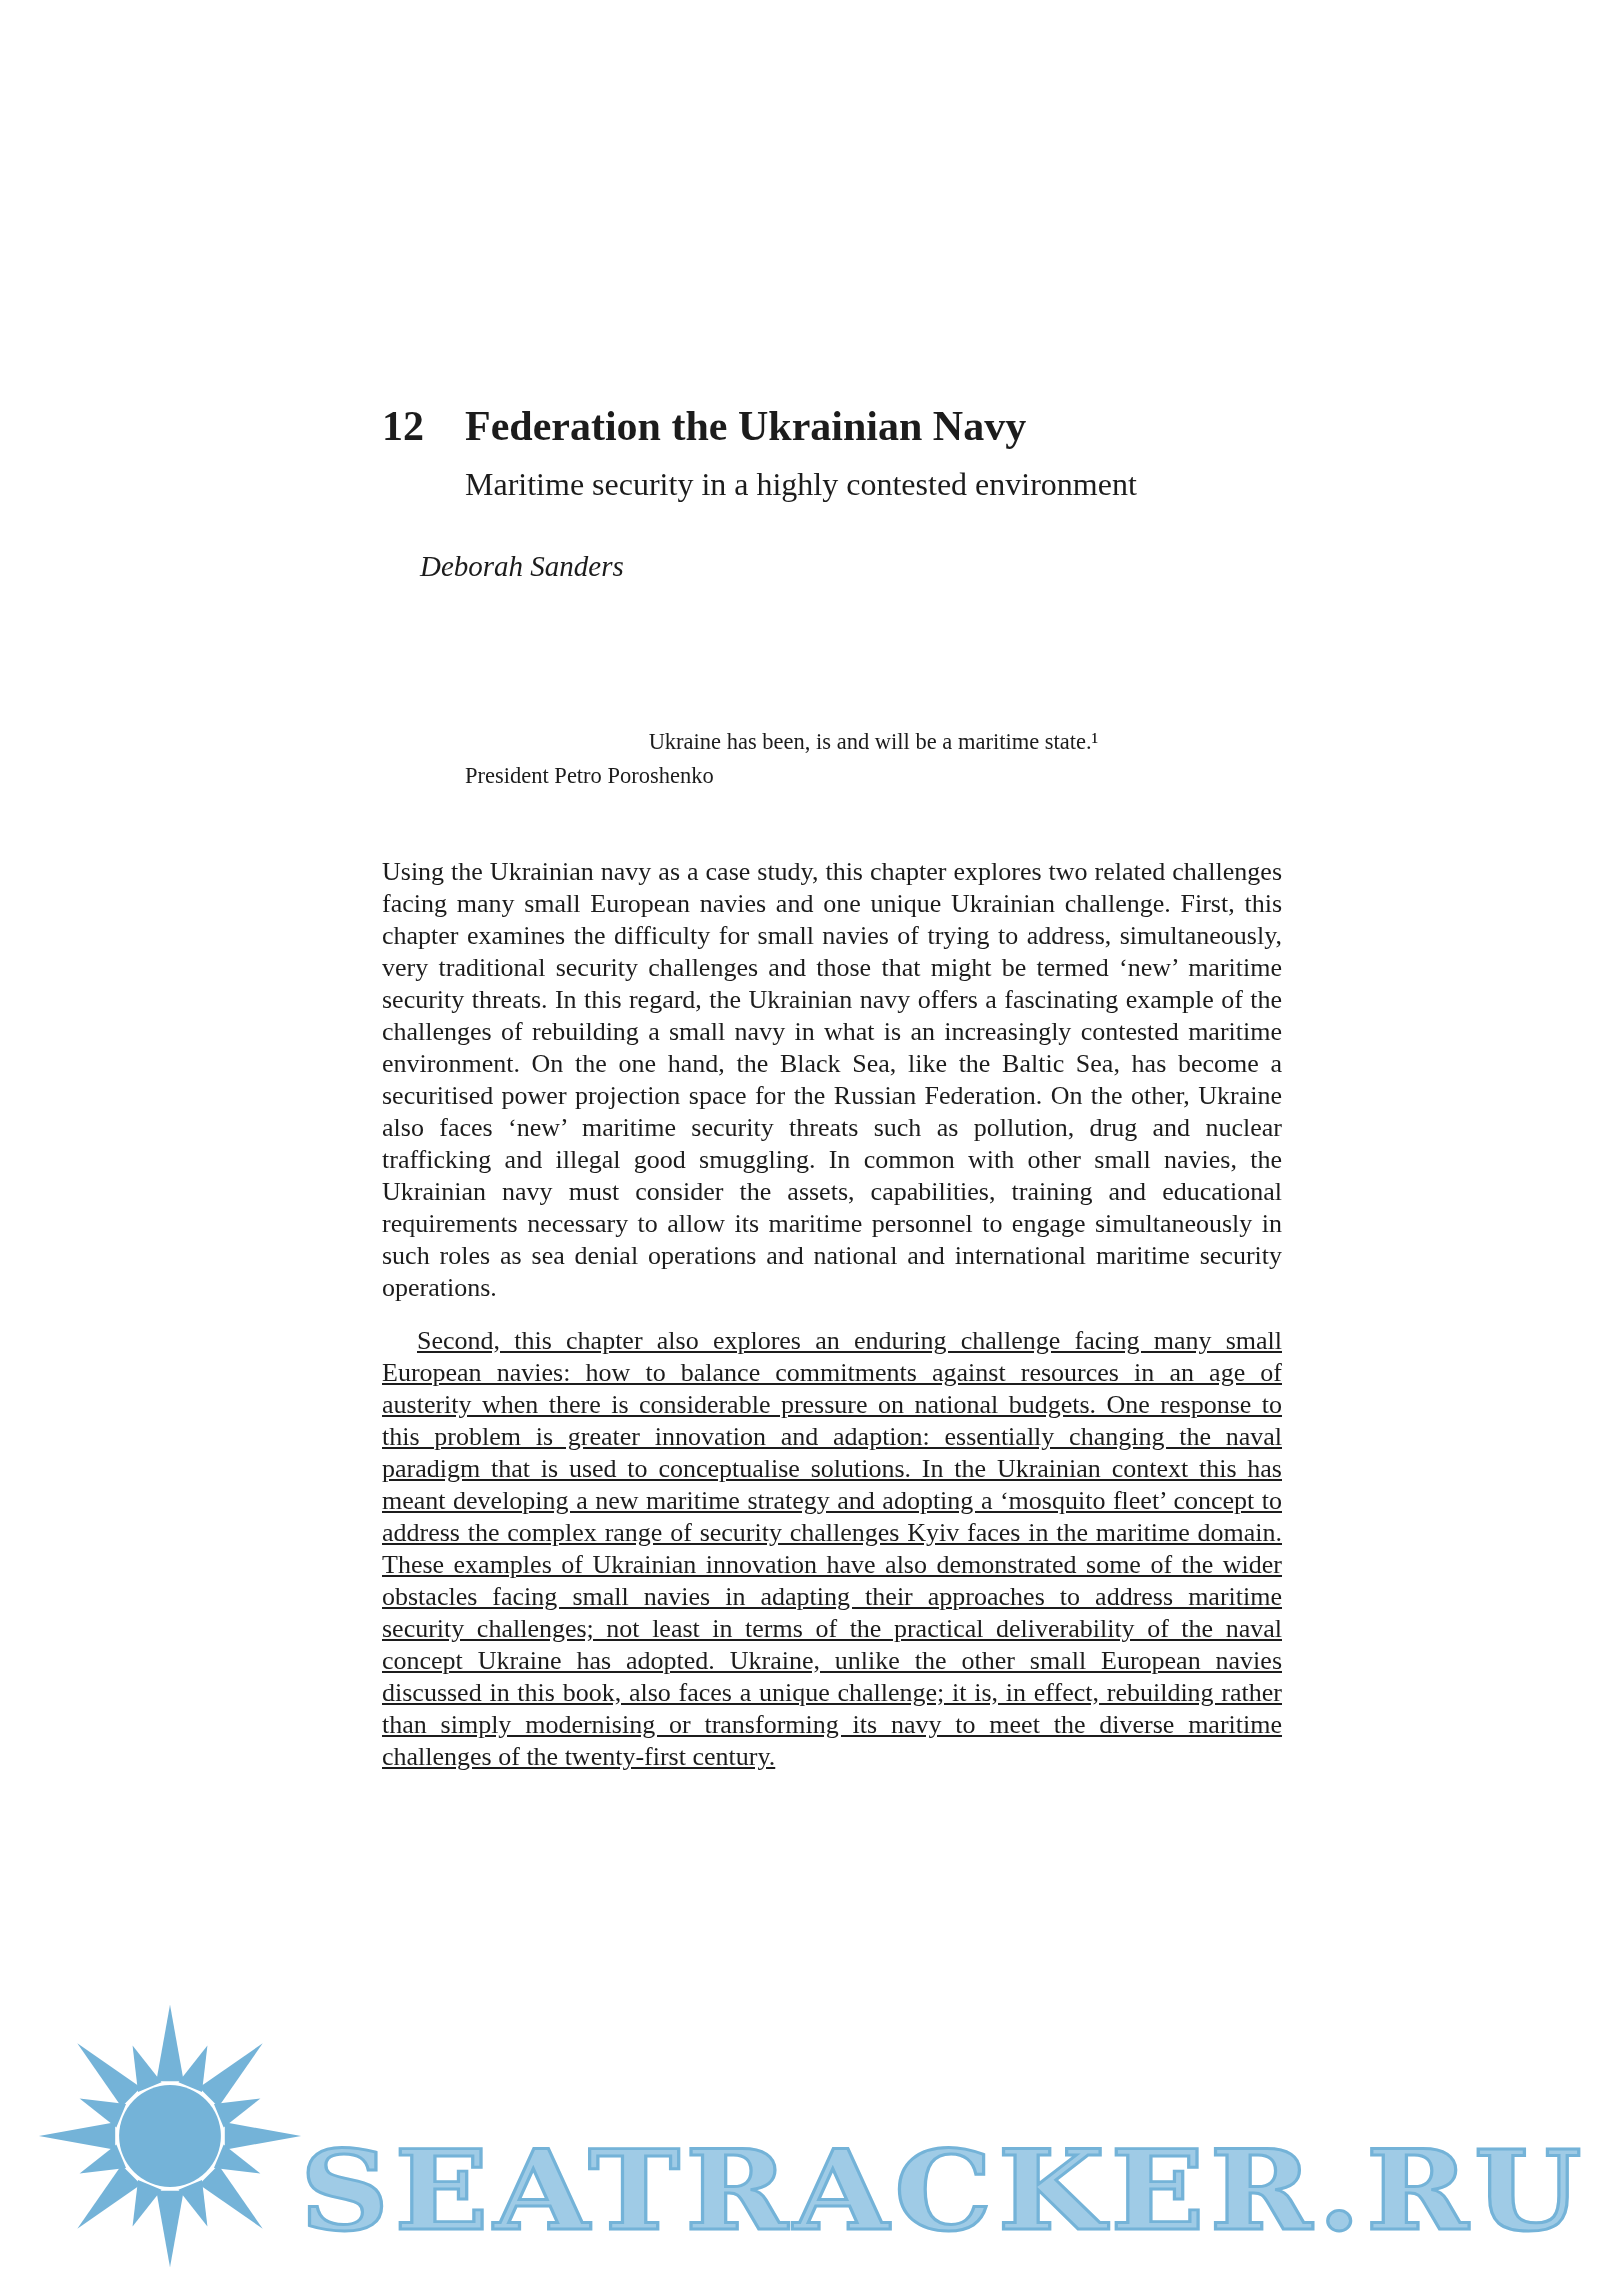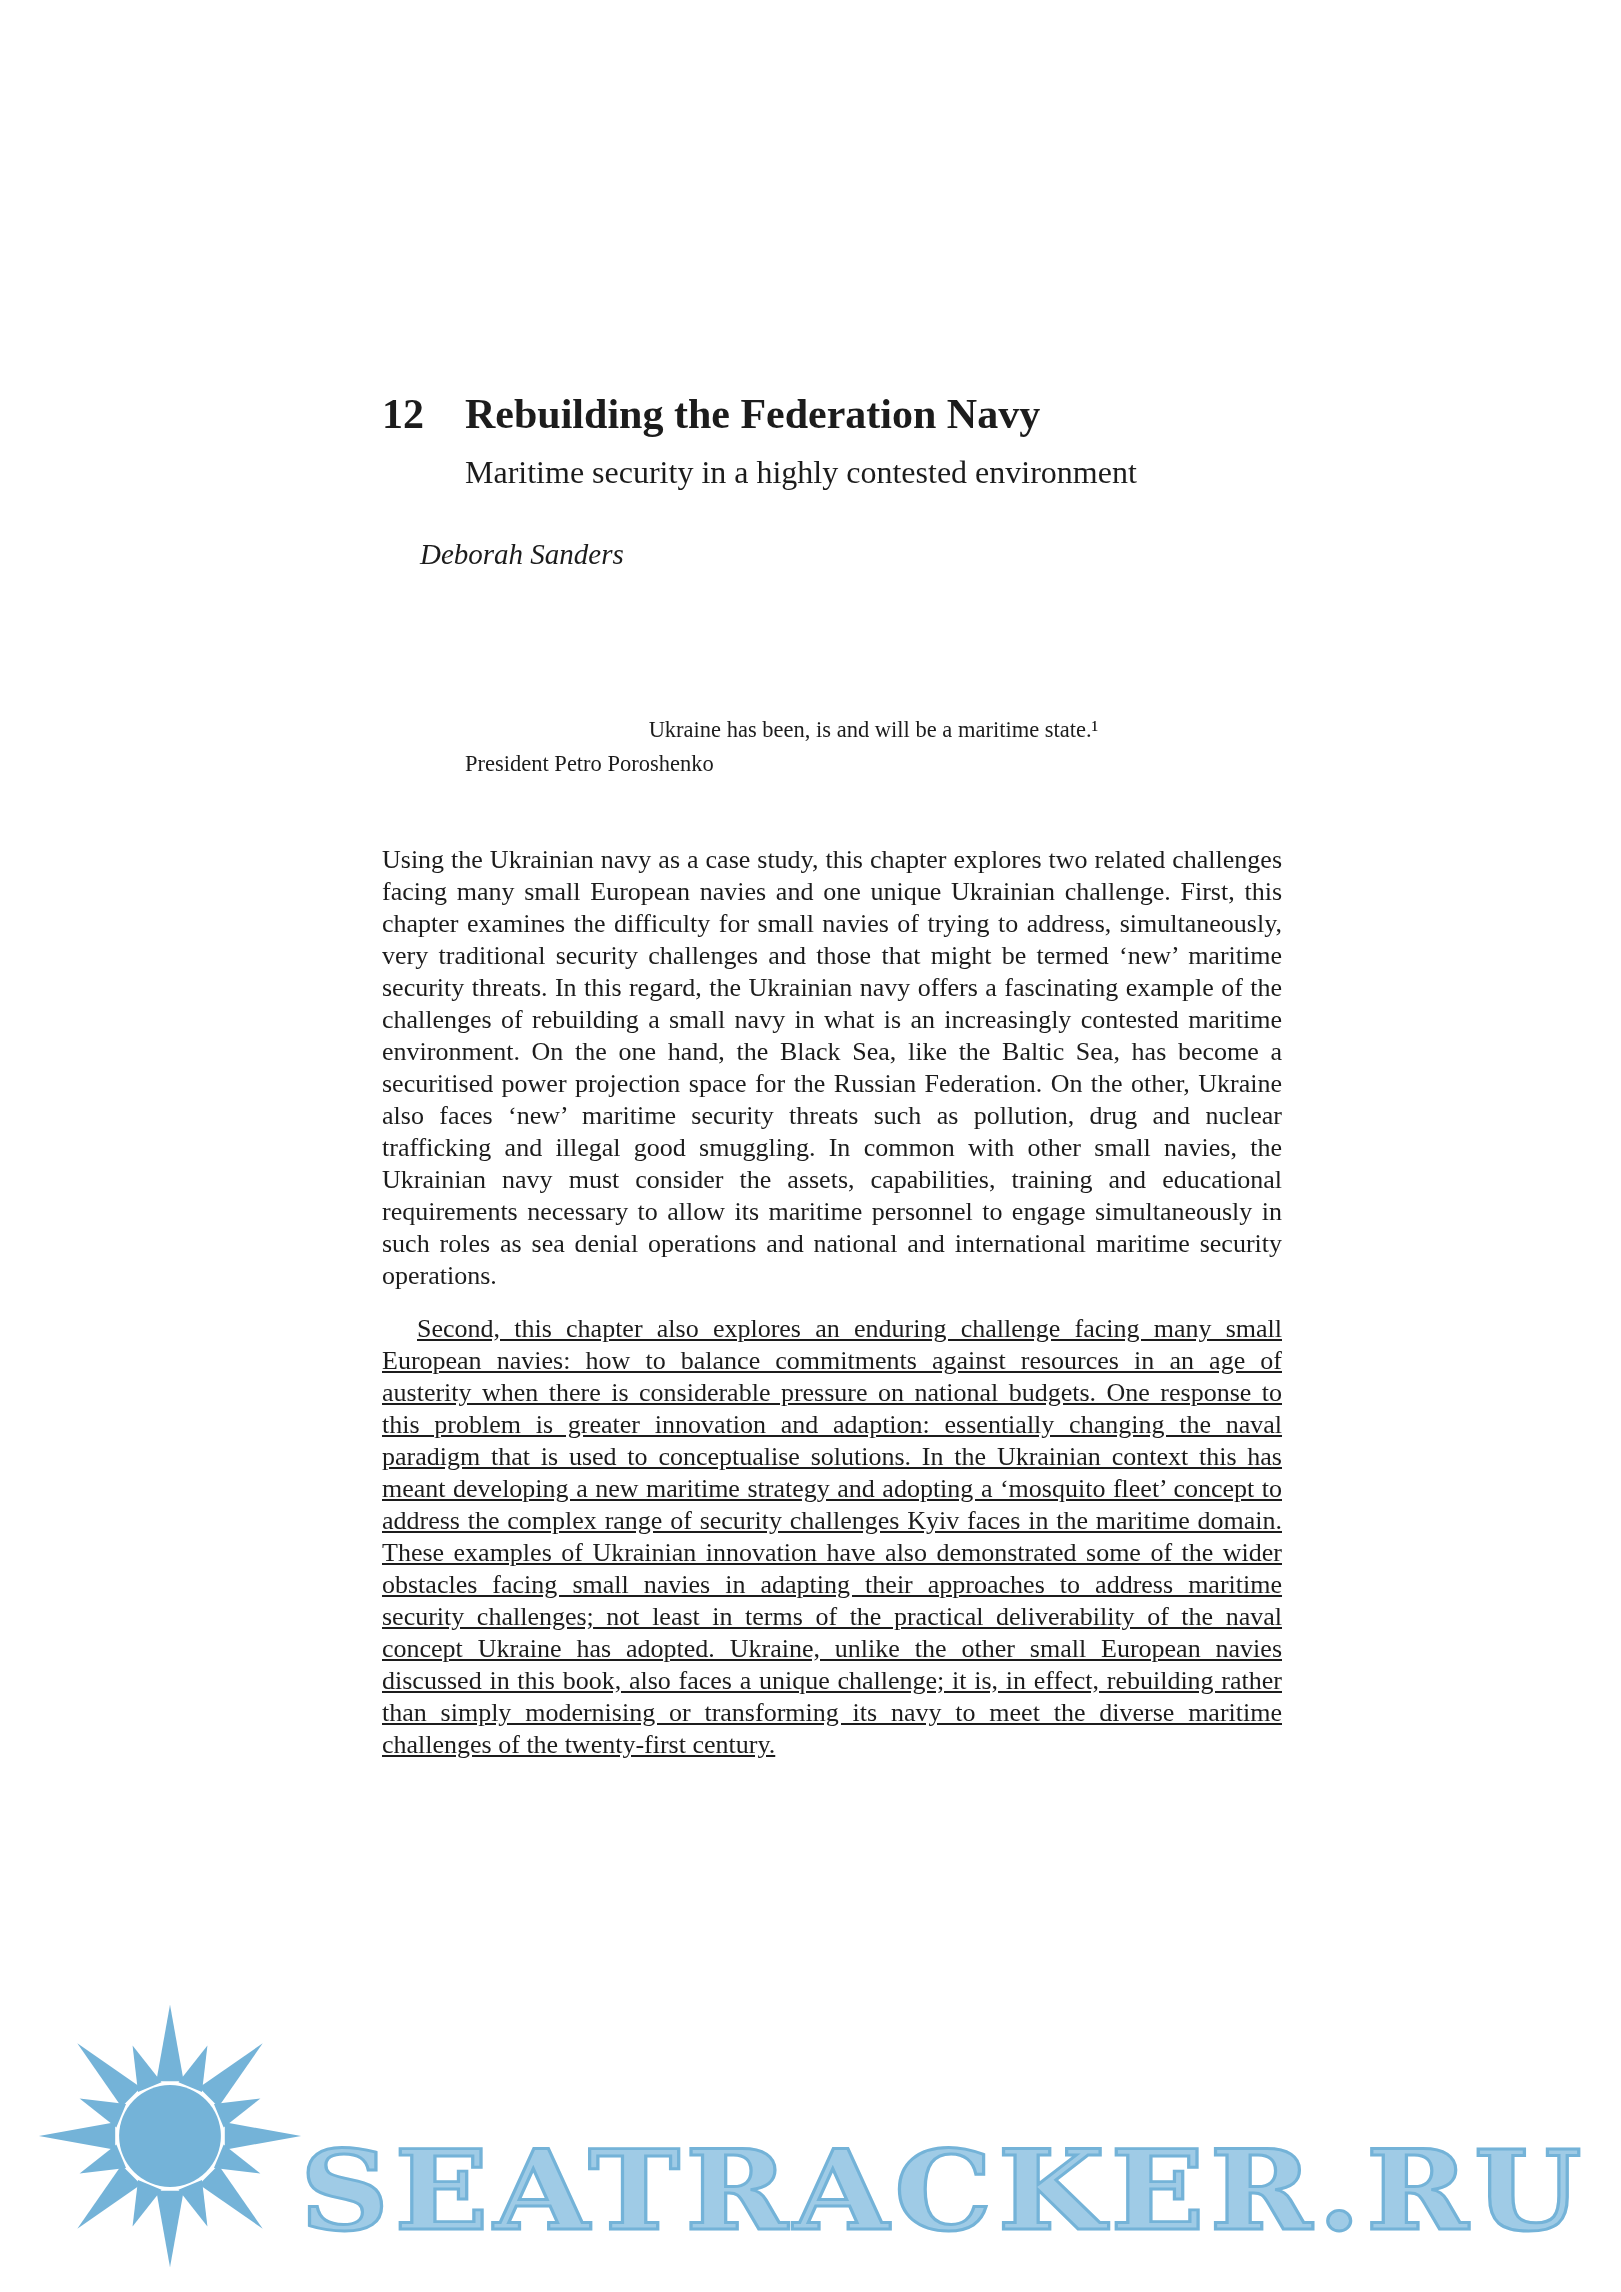--- a/index.html
+++ b/index.html
@@ -10,21 +10,21 @@
     width: 1621px;
     height: 2293px;
     background: #ffffff;
     overflow: hidden;
     font-family: "Liberation Serif", serif;
     color: #1c1c1c;
   }
   .content {
     position: absolute;
     left: 382px;
-    top: 388px;
+    top: 400px;
     width: 900px;
   }
   .title-row {
     display: flex;
     align-items: baseline;
     margin-bottom: 11.8px;
   }
   .chapter-number {
     flex: 0 0 83px;
     font-size: 42px;
@@ -105,21 +105,21 @@
 </head>
 <body>
 
 <div class="page">
 
   <div class="content">
 
     <header class="chapter-head">
       <div class="title-row">
         <span class="chapter-number">12</span>
-        <h1 class="chapter-title">Rebuilding the Federation Navy</h1>
+        <h1 class="chapter-title">Federation the Ukrainian Navy</h1>
       </div>
       <h2 class="chapter-subtitle">Maritime security in a highly contested environment</h2>
       <p class="author">Deborah Sanders</p>
     </header>
 
     <div class="epigraph">
       <p class="epigraph-quote">Ukraine has been, is and will be a maritime state.¹</p>
       <p class="epigraph-attribution">President Petro Poroshenko</p>
     </div>
 

